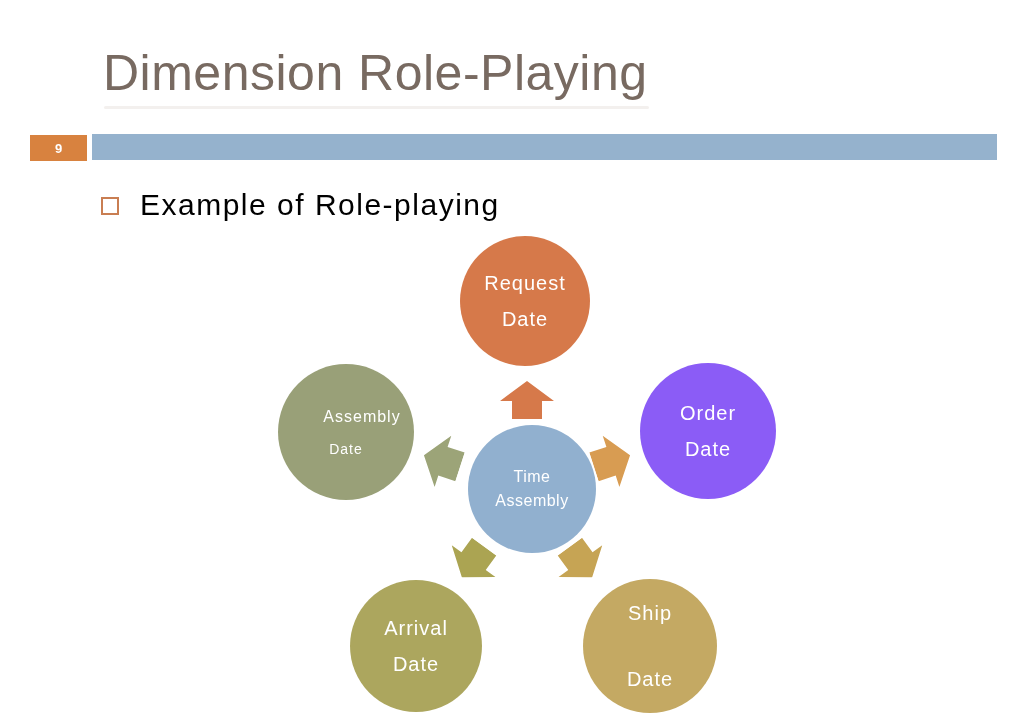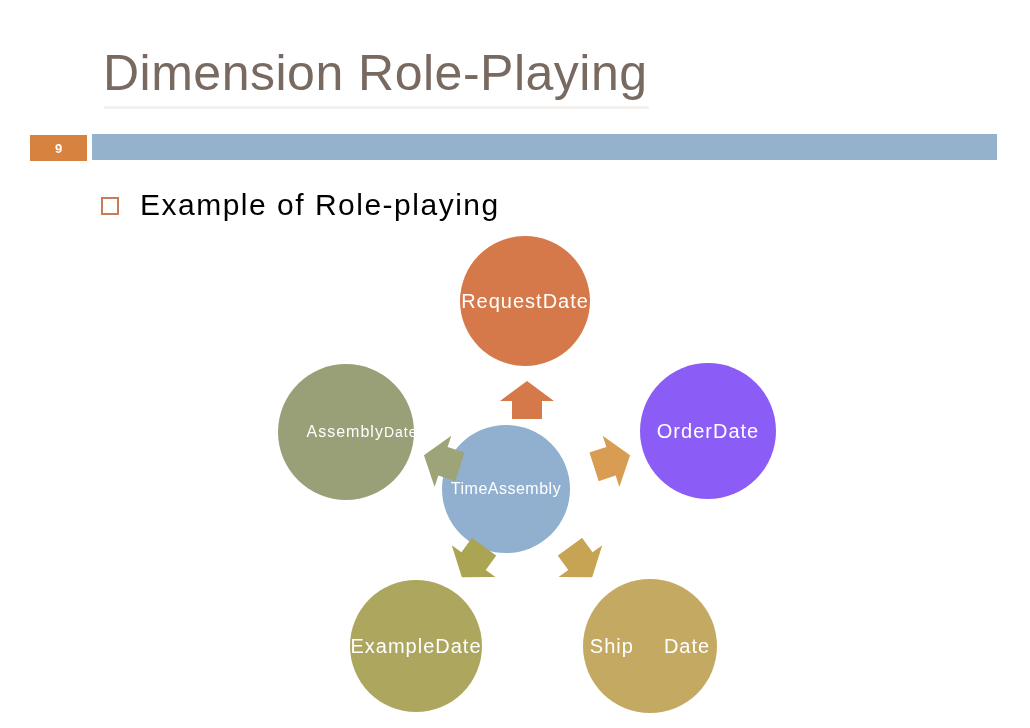--- a/index.html
+++ b/index.html
@@ -42,30 +42,30 @@
   .bullet-text{
     margin-left:21px;
     color:#000000;
     font-size:30px;line-height:34px;
     letter-spacing:1.5px;
     white-space:nowrap;
   }
   
   .node{
     position:absolute;border-radius:50%;
-    display:flex;flex-direction:row;align-items:center;justify-content:center;
+    display:flex;flex-direction:column;align-items:center;justify-content:center;
     color:#ffffff;text-align:center;
   }
   .node span{display:block;}
   .node-request{left:460px;top:236px;width:130px;height:130px;}
   .node-order{left:640px;top:363px;width:136px;height:136px;}
   .node-assembly{left:278px;top:364px;width:136px;height:136px;}
   .node-arrival{left:350px;top:580px;width:132px;height:132px;}
   .node-ship{left:583px;top:579px;width:134px;height:134px;gap:30px;}
-  .node-center{left:442px;top:425px;width:128px;height:128px;}
+  .node-center{left:468px;top:425px;width:128px;height:128px;}
   .lbl-lg{font-size:20px;line-height:36px;letter-spacing:1px;}
   .lbl-md{font-size:16px;line-height:34px;letter-spacing:1px;margin-left:32px;}
   .lbl-md-sub{font-size:14px;line-height:30px;letter-spacing:1px;}
   .lbl-sm{font-size:16px;line-height:24px;letter-spacing:0.5px;}
   .arrow{position:absolute;width:54px;height:38px;}
   .arrow svg{display:block;width:54px;height:38px;}
   .arrow-up{left:500px;top:381px;}
   .arrow-upper-right{left:585px;top:442px;transform:rotate(72deg);}
   .arrow-lower-right{left:554px;top:543px;transform:rotate(144deg);}
   .arrow-lower-left{left:446px;top:543px;transform:rotate(-144deg);}
@@ -100,21 +100,21 @@
       <span class="lbl-lg">Order</span>
       <span class="lbl-lg">Date</span>
     </div>
 
     <div class="node node-assembly" style="background: rgb(153, 160, 120);">
       <span class="lbl-md">Assembly</span>
       <span class="lbl-md-sub">Date</span>
     </div>
 
     <div class="node node-arrival" style="background: rgb(172, 166, 94);">
-      <span class="lbl-lg">Example</span>
+      <span class="lbl-lg">Arrival</span>
       <span class="lbl-lg">Date</span>
     </div>
 
     <div class="node node-ship" style="background: rgb(196, 169, 99);">
       <span class="lbl-lg">Ship</span>
       <span class="lbl-lg">Date</span>
     </div>
 
     <div class="node node-center" style="background: rgb(145, 176, 207);">
       <span class="lbl-sm">Time</span>

